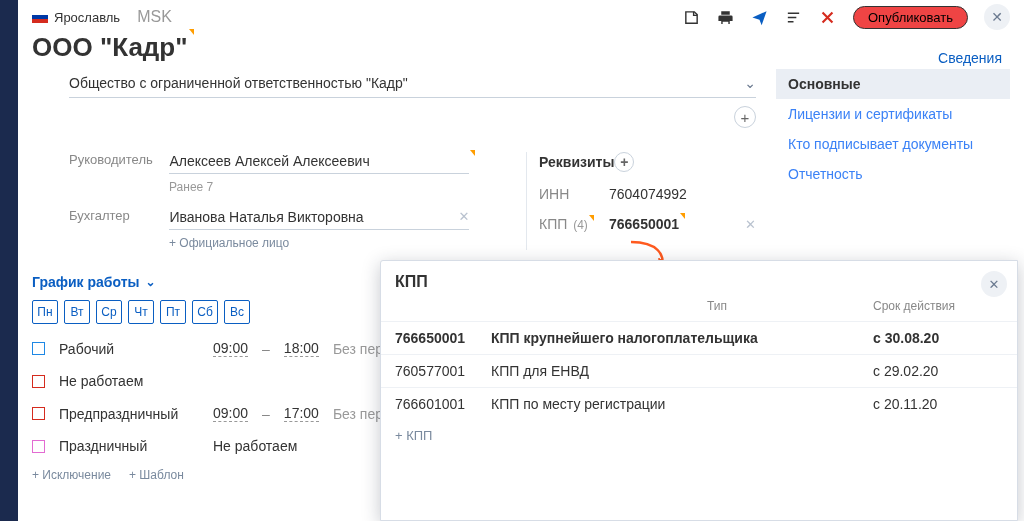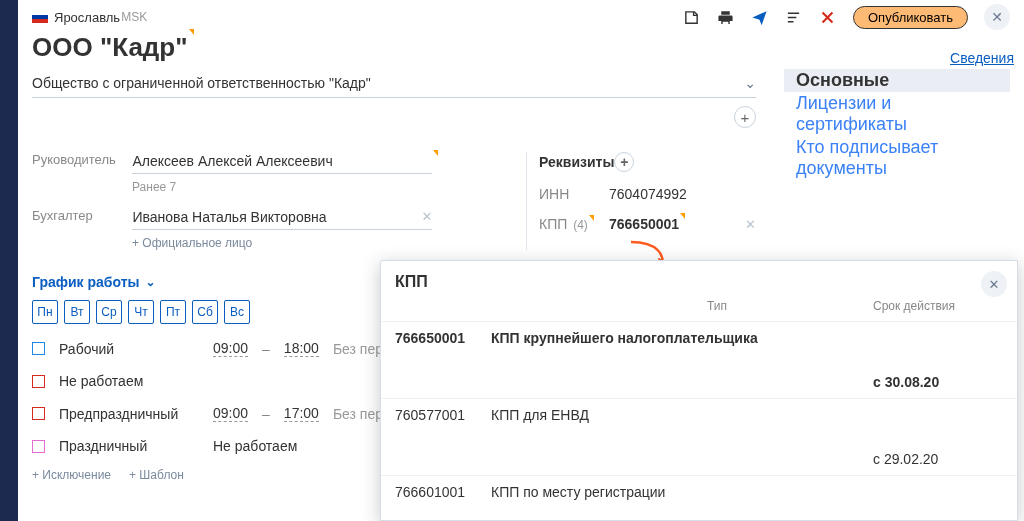--- a/index.html
+++ b/index.html
@@ -7,32 +7,32 @@
   .root { display: flex; width: 100%; height: 100%; }
   .vnav { width: 18px; background: #1b2a4e; height: 100%; flex: 0 0 18px; }
   .main { flex: 1; position: relative; display: flex; flex-direction: column; }
   .topbar { display: flex; align-items: center; padding: 6px 14px 0 14px; height: 28px; }
   .flag { width: 16px; height: 11px; margin-right: 6px; display: inline-block; position: relative; }
   .flag::before, .flag::after { content: ""; position: absolute; left: 0; right: 0; height: 33%; }
   .flag { background: #d52b1e; }
   .flag::before { background: #fff; top: 0; }
   .flag::after { background: #0039a6; top: 33%; }
   .loc { font-size: 13px; color: #333; }
-  .tz { font-size: 12px; color: #999; margin-left: 1px; }
+  .tz { font-size: 16px; color: #999; margin-left: 17px; }
   .topacts { margin-left: auto; display: flex; align-items: center; gap: 16px; }
   .ticon { width: 18px; height: 18px; display: inline-flex; align-items: center; justify-content: center; color: #333; }
-  .publish { border: 1px solid #333; border-radius: 14px; padding: 3px 14px; font-size: 13px; background: #fdba74; }
+  .publish { border: 1px solid #333; border-radius: 14px; padding: 3px 14px; font-size: 13px; background: #ef4444; }
   .closebig { width: 26px; height: 26px; border-radius: 50%; background: #eef1f5; display: flex; align-items: center; justify-content: center; color: #6b7a90; font-size: 14px; }
   .title { font-size: 26px; font-weight: bold; padding: 4px 14px 6px 14px; position: relative; display: inline-block; }
   .title::after { content: ""; position: absolute; width: 6px; height: 6px; background: #ff9d00; top: 6px; right: -2px; transform: rotate(45deg); display:none; }
   .mark { position: relative; }
   .mark::after { content: ""; position: absolute; width: 0; height: 0; border-left: 5px solid transparent; border-top: 6px solid #ff9d00; top: -3px; right: -6px; }
-  .seclinkbar { position: absolute; right: 10px; top: 50px; font-size: 14px; color: #0a5ec2; text-decoration: underline; }
+  .seclinkbar { position: absolute; right: 22px; top: 50px; font-size: 14px; color: #0a5ec2; }
   .body { display: flex; padding: 0 14px; gap: 20px; }
-  .leftcol { flex: 1; }
+  .leftcol { flex: 1; margin-left: 37px; }
   .fullname { border-bottom: 1px solid #c9d2dc; padding: 6px 0 6px 0; display: flex; align-items: center; font-size: 14px; }
   .fullname .chev { margin-left: auto; color: #6b7a90; }
   .addrrow { padding: 8px 0 10px 0; display: flex; align-items: center; font-size: 14px; }
   .addrrow .plusc { margin-left: auto; width: 22px; height: 22px; border: 1px solid #c9d2dc; border-radius: 50%; display: flex; align-items: center; justify-content: center; color: #666; font-size: 15px; }
   .muted { color: #999; }
 
   .pplrow { display: flex; gap: 20px; margin-top: 14px; }
   .pplleft { flex: 1; }
   .lbl { color: #888; font-size: 13px; display: inline-block; width: 96px; vertical-align: top; }
   .pfield { display: inline-block; border-bottom: 1px solid #c9d2dc; min-width: 300px; font-size: 14px; padding-bottom: 4px; position: relative; }
@@ -44,21 +44,21 @@
   .reqhdr { font-weight: bold; font-size: 14px; display: flex; align-items: center; }
   .reqhdr .plusc { width: 20px; height: 20px; border: 1px solid #c9d2dc; border-radius: 50%; display: flex; align-items: center; justify-content: center; font-size: 14px; color: #666; }
   .reqrow { display: flex; align-items: center; font-size: 14px; margin-top: 14px; }
   .reqlbl { color: #888; width: 70px; }
   .reqval { font-weight: normal; }
   .reqval.bold { font-weight: bold; position: relative; }
   .reqclr { margin-left: auto; color: #b9c2cf; font-size: 13px; }
   .cnt { color: #999; font-size: 12px; margin-left: 2px; }
 
   .rightcol { width: 234px; }
-  .navtab { font-size: 18px; padding: 1px 12px; margin-left: 8px; }
+  .navtab { font-size: 14px; padding: 7px 12px; }
   .navtab.active { background: #eaeef4; font-weight: bold; }
   .navtab.link { color: #3b82f6; }
 
   
   .sched { padding: 0 14px; margin-top: 24px; }
   .schedhdr { color: #0a5ec2; font-weight: bold; font-size: 14px; display: flex; align-items: center; gap: 6px; }
   .schedhdr .chv { color: #0a5ec2; font-size: 12px; }
   .days { display: flex; gap: 6px; margin-top: 10px; }
   .day { width: 26px; height: 24px; border: 1px solid #0a5ec2; color: #0a5ec2; font-size: 12px; display: flex; align-items: center; justify-content: center; border-radius: 2px; }
   .schedrow { display: flex; align-items: center; gap: 14px; margin-top: 16px; font-size: 14px; }
@@ -77,21 +77,21 @@
   .popclose { position: absolute; width: 26px; height: 26px; border-radius: 50%; background: #eef1f5; display: flex; align-items: center; justify-content: center; color: #6b7a90; font-size: 13px; right: 10px; top: 10px; }
   .poptitle { font-weight: bold; font-size: 16px; padding: 12px 14px 8px 14px; }
   .popthead { display: flex; font-size: 12px; color: #888; padding: 0 14px 8px 14px; }
   .pc-code { width: 96px; }
   .pc-type { flex: 1; text-align: center; padding-left: 70px; }
   .pc-since { width: 130px; text-align: left; }
   .poprow { display: flex; font-size: 14px; padding: 8px 14px; border-top: 1px solid #eef1f5; }
   .poprow.first .c, .poprow.first { font-weight: bold; }
   .pc-code2 { width: 96px; }
   .pc-type2 { flex: 1; }
-  .pc-since2 { width: 130px; margin-top: 44px; }
+  .pc-since2 { width: 130px; }
   .addkpp { font-size: 13px; color: #7a8a9e; padding: 8px 14px; }
   .arrow { position: absolute; left: 608px; top: 240px; pointer-events:none; }
   .arrow svg { overflow: visible; }
 </style>
 </head>
 <body>
 
 <div class="root">
   <div class="vnav"></div>
   <div class="main">
@@ -182,20 +182,21 @@
               <span class="reqclr">✕</span>
             </div>
           </div>
         </div>
       </div>
 
       <div class="rightcol">
         <div class="navtab active">Основные</div>
         <div class="navtab link">Лицензии и сертификаты</div>
         <div class="navtab link">Кто подписывает документы</div>
+        <div class="navtab link">Отчетность</div>
       </div>
     </div>
 
     <div class="sched">
       <div class="schedhdr">
         <span>График работы</span>
           <span class="chv">⌄</span>
       </div>
       <div class="days">
         <span class="day">Пн</span>

